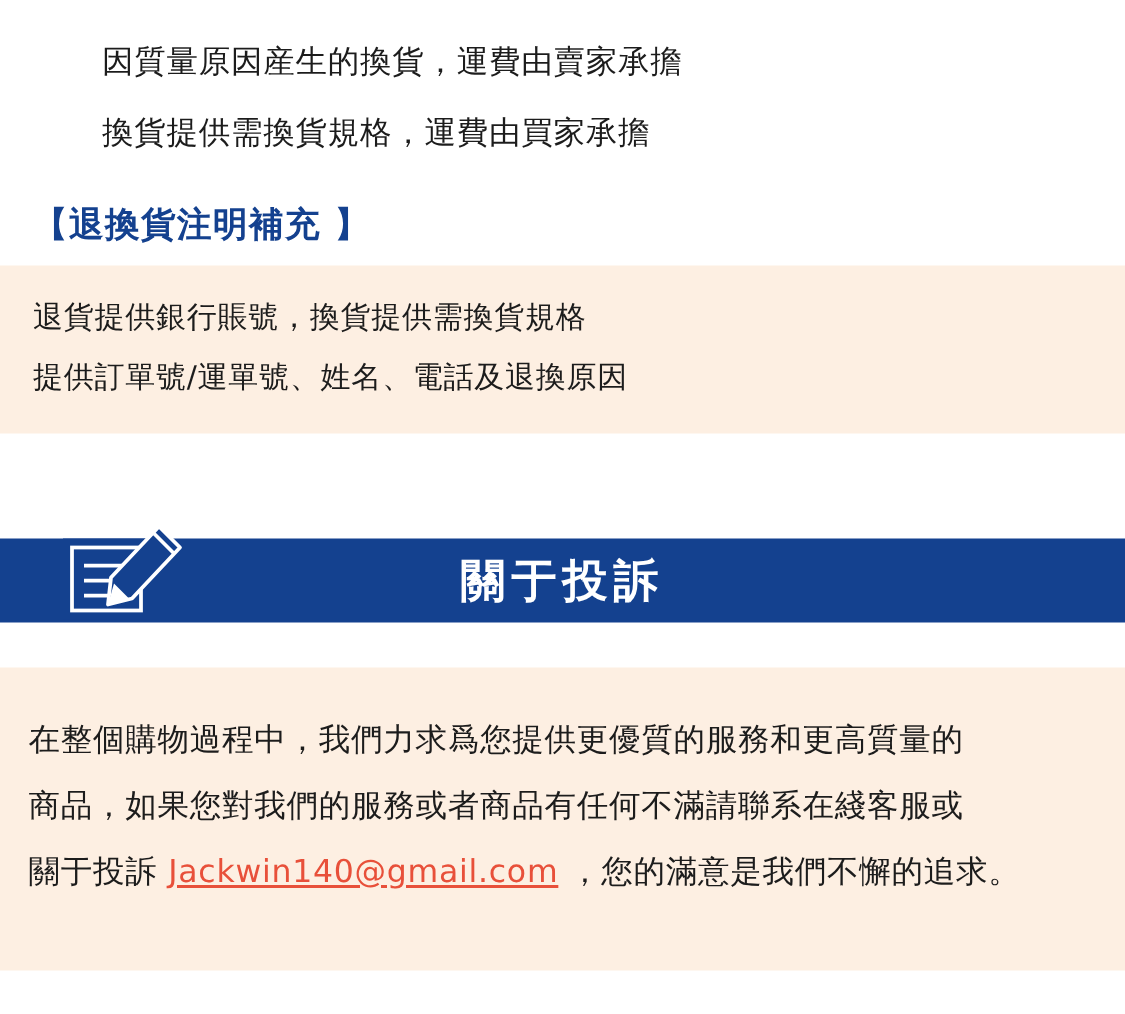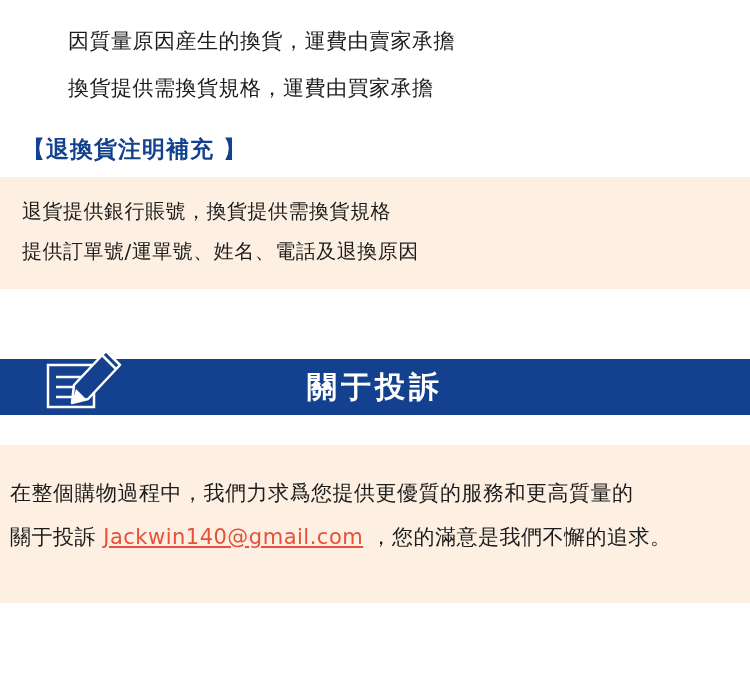--- a/index.html
+++ b/index.html
@@ -91,21 +91,21 @@
   
   .complaint-block {
     margin-top: 28px;
     background: #fdefe2;
     padding: 26px 0 44px 0;
   }
   .complaint-line {
     font-size: 21px;
     line-height: 44px;
     color: #1c1c1c;
-    padding: 0 10px;
+    padding: 0 19px;
     letter-spacing: 0.5px;
   }
   .email {
     color: #e8503a;
     text-decoration: underline;
     margin-top: 39px;
   }
 </style>
 </head>
 <body>
@@ -137,16 +137,17 @@
       <g transform="translate(0,0)">
         <polygon points="38,44 70,10 84,24 52,58 36,62" fill="#14418f" stroke="#ffffff" stroke-width="2.5" stroke-linejoin="round"></polygon>
         <line x1="66" y1="14" x2="80" y2="28" stroke="#ffffff" stroke-width="2.5"></line>
         <polygon points="36,62 40,48 50,58" fill="#ffffff"></polygon>
       </g>
     </svg>
   </div>
 
   <div class="complaint-block">
     <div class="complaint-line">在整個購物過程中，我們力求爲您提供更優質的服務和更高質量的</div>
+    <div class="complaint-line">商品，如果您對我們的服務或者商品有任何不滿請聯系在綫客服或</div>
     <div class="complaint-line"><span>關于投訴 </span><span class="email">Jackwin140@gmail.com</span><span> ，您的滿意是我們不懈的追求。</span></div>
   </div>
 
 </div>
 
 </body></html>

